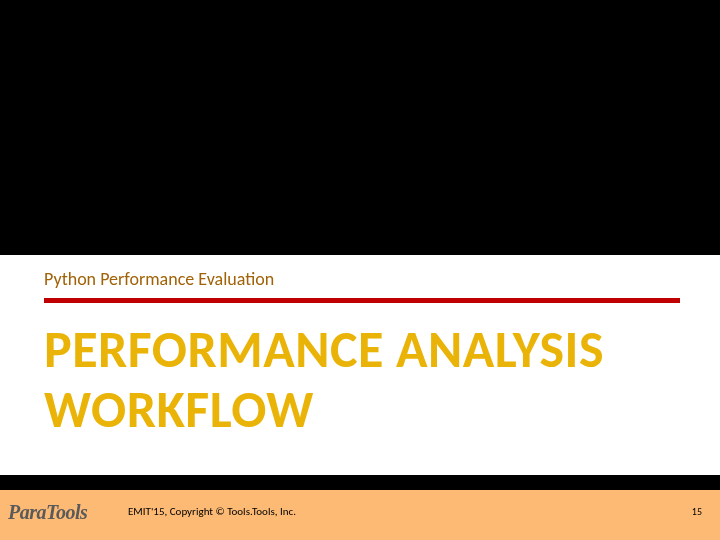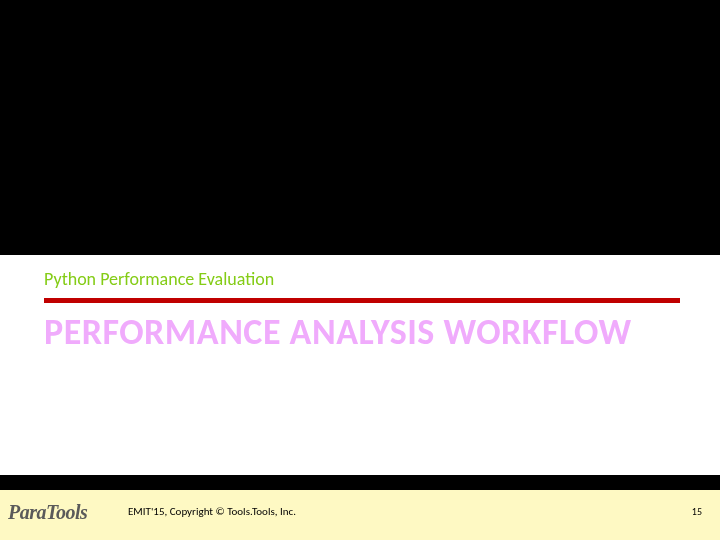--- a/index.html
+++ b/index.html
@@ -20,49 +20,49 @@
     top: 255px;
     left: 0;
     right: 0;
     height: 220px;
     background: #fff;
   }
   .subtitle {
     position: absolute;
     top: 268px;
     left: 44px;
-    color: #84cc16;
+    color: #a16207;
     font-size: 18px;
     font-weight: 400;
   }
   .red-rule {
     position: absolute;
     top: 298px;
     left: 44px;
     width: 636px;
     height: 5px;
     background: #c00000;
   }
   .title {
     position: absolute;
-    top: 312px;
+    top: 320px;
     left: 44px;
-    color: #f0abfc;
-    font-size: 36px;
+    color: #eab308;
+    font-size: 52px;
     font-weight: 700;
     line-height: 1.15;
     letter-spacing: 0.5px;
   }
   .footer {
     position: absolute;
     left: 0;
     right: 0;
     bottom: 0;
     height: 50px;
-    background: #fef9c3;
+    background: #fdba74;
   }
   .logo {
     position: absolute;
     left: 8px;
     bottom: 16px;
     font-family: Georgia, "Times New Roman", serif;
     font-weight: 700;
     font-style: italic;
     font-size: 20px;
     color: #5a5a5a;

